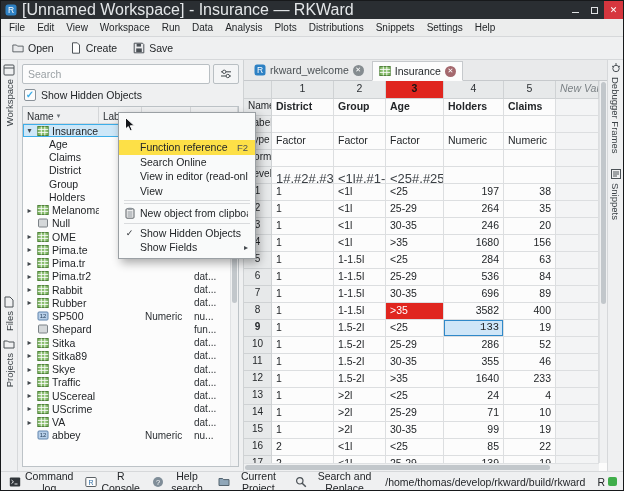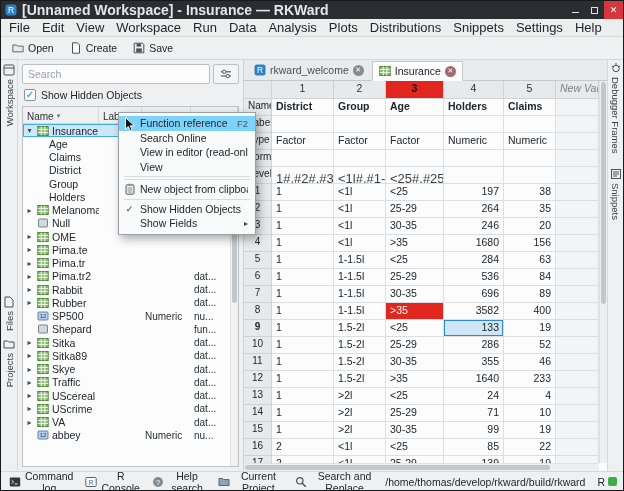--- a/index.html
+++ b/index.html
@@ -1,30 +1,30 @@
 <!DOCTYPE html>
 <html style="--accent: #3daee9; --selection-bg: #cde7f8; --invalid: #e0261f; --cell-selection-bg: #cfe6f8; --engine-ok: #3fae4a;"><head>
 <meta charset="utf-8">
 <style>
   *{margin:0;padding:0;box-sizing:border-box;}
   html,body{background:#7b7f83;}
   .window{width:624px;height:491px;position:relative;background:#eff0f1;border:1px solid #17191b;overflow:hidden;
           font-family:"Liberation Sans",sans-serif;font-size:11px;color:#232629;}
   
   .titlebar{height:18px;background:#2a2e32;display:flex;align-items:center;padding-left:4px;gap:5px;}
-  .titlebar .title{color:#e4e7e9;font-size:14px;flex:1;white-space:nowrap;overflow:hidden;font-weight:bold;}
+  .titlebar .title{color:#e4e7e9;font-size:16px;flex:1;white-space:nowrap;overflow:hidden;}
   .win-controls{display:flex;height:18px;}
   .wbtn{width:19px;height:18px;display:flex;align-items:center;justify-content:center;}
   .glyph-min{width:7px;border-bottom:1px solid #dfe2e4;height:1px;margin-top:5px;}
   .glyph-max{width:7px;height:7px;border:1px solid #dfe2e4;}
   .wbtn.close{background:#d6363e;}
   .glyph-close{color:#fff;font-size:9px;line-height:1;}
   
   .menubar{height:18px;display:flex;align-items:center;background:#eceded;border-bottom:1px solid #d6d8da;padding-left:2px;}
-  .menu-item{padding:0 6px;font-size:13px;line-height:18px;color:#232629;}
+  .menu-item{padding:0 6px;font-size:10px;line-height:18px;color:#232629;}
   .toolbar{height:23px;display:flex;align-items:center;gap:6px;padding:0 6px;background:#eff0f1;border-bottom:1px solid #d6d8da;}
   .tb-btn{display:flex;align-items:center;gap:4px;font-size:10.5px;background:transparent;border:none;padding:2px 5px;color:#232629;font-family:inherit;}
   
   .content{display:flex;height:411px;}
   .dock-strip{position:relative;background:#eff0f1;flex:none;}
   .dock-strip.left{width:17px;border-right:1px solid #d6d8da;}
   .dock-strip.right{width:16px;border-left:1px solid #d6d8da;}
   .vtab{position:absolute;left:0;right:0;display:flex;flex-direction:column;align-items:center;gap:3px;color:#3a4045;font-size:9.5px;}
   .vtab .vlabel{writing-mode:vertical-rl;white-space:nowrap;}
   .dock-strip.left .vtab .vlabel{transform:rotate(180deg);}
@@ -64,39 +64,39 @@
   .table-wrap{flex:1;position:relative;overflow:hidden;background:#fcfcfc;}
   .grid{position:absolute;left:0;top:0;right:8px;display:grid;grid-template-columns:28px 62px 52px 58px 60px 52px 1fr;}
   .c{height:17px;border-right:1px solid #dcdee0;border-bottom:1px solid #dcdee0;font-size:10.5px;padding:1px 4px 0;white-space:nowrap;overflow:hidden;background:#fcfcfc;}
   .c.hd{background:#e7e9ea;border-color:#cfd2d4;text-align:center;height:18px;color:#2c3034;}
   .c.newh{color:#7a8084;font-style:italic;text-align:left;}
   .c.rl{background:#e7e9ea;border-color:#cfd2d4;font-size:10px;}
   .c.center{text-align:center;}
   .c.num{text-align:right;}
   .c.redh{background:var(--invalid,#e0261f);color:#141414;font-weight:bold;}
   .c.inval{background:var(--invalid,#e0261f);color:#fff;}
-  .c.selc{background:var(--cell-selection-bg,#cfe6f8);box-shadow:inset 0 0 0 1px #3089c9;}
+  .c.selc{background:var(--cell-selection-bg,#cfe6f8);box-shadow:inset 0 0 0 1px #3089c9;font-family:Liberation Mono, monospace;}
   .c.newc{background:#f3f4f5;}
   .c.levels{font-size:13px;color:#3a3f44;padding-top:4px;}
   .c.bold{font-weight:bold;}
   .vscroll{position:absolute;top:0;right:0;bottom:8px;width:8px;background:#eff0f1;border-left:1px solid #dfe1e3;}
   .vscroll .thumb{left:1px;right:1px;top:1px;height:58%;}
   .hscroll{position:absolute;left:0;right:8px;bottom:0;height:8px;background:#eff0f1;border-top:1px solid #dfe1e3;}
   .hscroll .thumb{top:1px;bottom:1px;left:1px;width:86%;}
   
   .statusbar{height:20px;display:flex;align-items:center;gap:2px;padding:0 6px 0 3px;border-top:1px solid #d6d8da;background:#eff0f1;font-size:10.5px;}
   .sb-btn{display:flex;align-items:center;gap:4px;padding:1px 5px;border:none;background:transparent;font-size:10.5px;color:#232629;font-family:inherit;}
   .sb-path{margin-left:auto;color:#232629;white-space:nowrap;text-align:right;}
   .engine{display:flex;align-items:center;gap:3px;margin-left:10px;}
   .engine .dot{width:9px;height:9px;border-radius:2px;background:var(--engine-ok,#3fae4a);}
   
   .context-menu{position:absolute;left:117px;top:111px;width:138px;background:#f9fafa;border:1px solid #9ba0a4;
                 box-shadow:3px 4px 9px rgba(0,0,0,.32);padding:3px 0;z-index:20;}
   .cm-item{display:flex;align-items:center;height:14.5px;padding:0 7px 0 4px;font-size:10.5px;color:#232629;gap:4px;}
-  .cm-item.hl{background:#7dd3fc;}
+  .cm-item.hl{background:#fde047;margin-top:24px;}
   .cm-item .gutter{width:13px;flex:none;display:flex;align-items:center;justify-content:center;font-size:9px;color:#2c3034;}
   .cm-item .lbl{white-space:nowrap;overflow:hidden;}
   .cm-item .sc{margin-left:auto;color:#4a5054;font-size:9.5px;}
   .cm-item .sub{margin-left:auto;font-size:8px;color:#41474c;}
   .cm-sep{height:1px;background:#d9dbdd;margin:2px 5px;}
   .cursor{position:absolute;left:5px;top:4px;z-index:5;pointer-events:none;}
   
   .ic{width:12px;height:12px;display:inline-flex;flex:none;}
   .ic svg{display:block;width:100%;height:100%;}
 </style>

